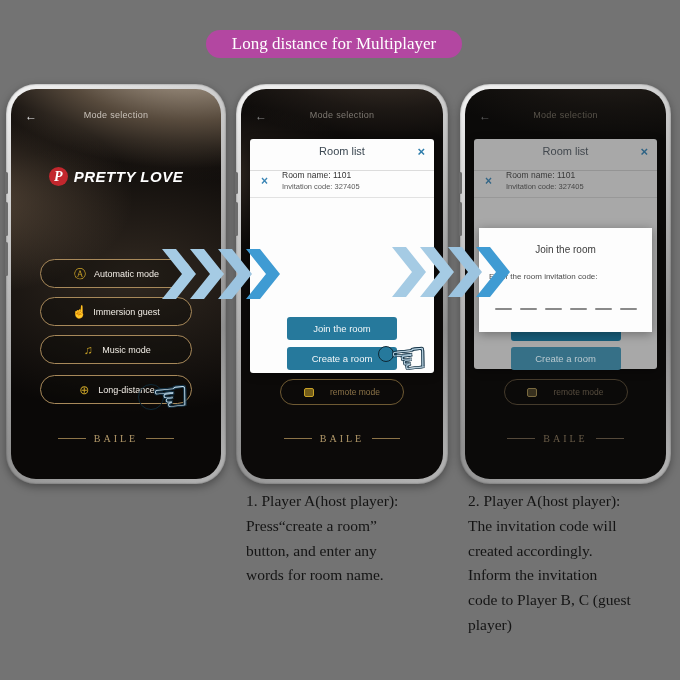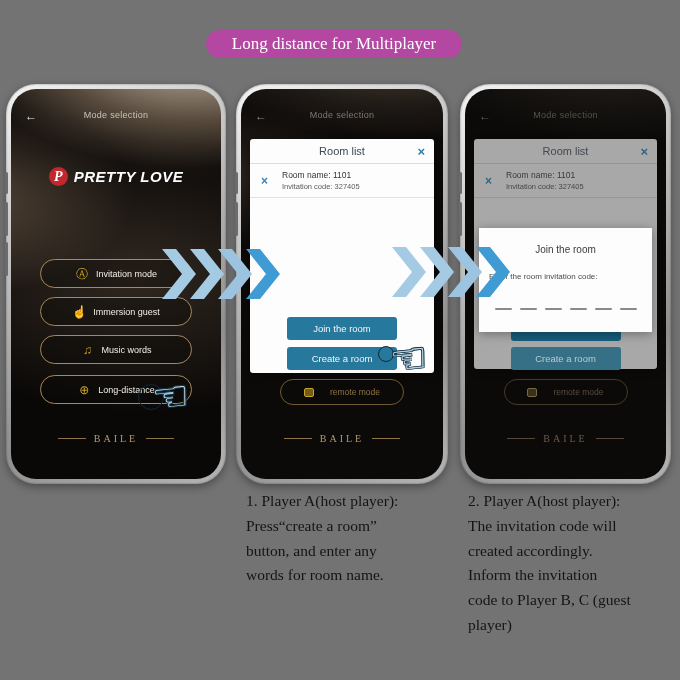--- a/index.html
+++ b/index.html
@@ -51,21 +51,21 @@
     display:flex; align-items:center; justify-content:center; gap:7px; color:#f2ede6; font-size:9px; }
   .mode-icon { color:#c9a227; font-size:12px; line-height:12px; width:14px; text-align:center; }
   .brand-row { position:absolute; left:0; right:0; display:flex; align-items:center; justify-content:center; gap:8px; }
   .brand-line { width:28px; height:1px; background:#8d7448; }
   .brand-text { color:#b49a6a; font-family:"Liberation Serif", serif; font-size:10px; letter-spacing:3px; }
   .brand-dim .brand-line { background:#55493a; } .brand-dim .brand-text { color:#6a5c48; }
 
   
   .dialog { position:absolute; border-radius:3px; box-shadow:0 2px 8px rgba(0,0,0,0.4); }
   .dlg-white { background:#fdfdfd; } .dlg-gray { background:#a8a8a8; }
-  .dlg-titlebar { position:absolute; left:0; right:0; top:0; height:25px; border-bottom:1px solid #dcdcdc; }
+  .dlg-titlebar { position:absolute; left:0; right:0; top:0; height:32px; border-bottom:1px solid #dcdcdc; }
   .dlg-gray .dlg-titlebar { border-bottom-color:#949494; }
   .dlg-title { position:absolute; left:0; right:0; top:6px; text-align:center; font-size:11px; color:#3c4852; }
   .dlg-gray .dlg-title { color:#42484e; }
   .dlg-close { position:absolute; right:9px; top:5px; font-size:13px; font-weight:bold; color:#2d7cab; }
   .dlg-gray .dlg-close { color:#2e6385; }
   .room-row { position:absolute; left:0; right:0; top:26px; height:33px; border-bottom:1px solid #e2e2e2; }
   .dlg-gray .room-row { border-bottom-color:#989898; }
   .row-x { position:absolute; left:11px; top:9px; color:#3a85b5; font-size:12px; font-weight:bold; }
   .dlg-gray .row-x { color:#336687; }
   .row-name { position:absolute; left:32px; top:5px; font-size:8.5px; color:#333; }
@@ -122,29 +122,29 @@
         <span class="back-arrow">←</span>
         <span class="ph-title">Mode selection</span>
       </div>
       <div class="logo">
         <span class="logo-circle">P</span>
         <span class="logo-text">PRETTY LOVE</span>
       </div>
 
       <div class="mode-btn" style="top:170px;">
         <span class="mode-icon">Ⓐ</span>
-        <span>Invitation mode</span>
+        <span>Automatic mode</span>
       </div>
       <div class="mode-btn" style="top:208px;">
         <span class="mode-icon">☝</span>
         <span>Immersion guest</span>
       </div>
       <div class="mode-btn" style="top:246px;">
         <span class="mode-icon">♫</span>
-        <span>Music words</span>
+        <span>Music mode</span>
       </div>
       <div class="mode-btn" style="top:286px;">
         <span class="mode-icon">⊕</span>
         <span>Long-distance</span>
       </div>
 
       <div class="brand-row" style="top:344px;">
         <span class="brand-line"></span>
         <span class="brand-text">BAILE</span>
         <span class="brand-line"></span>

